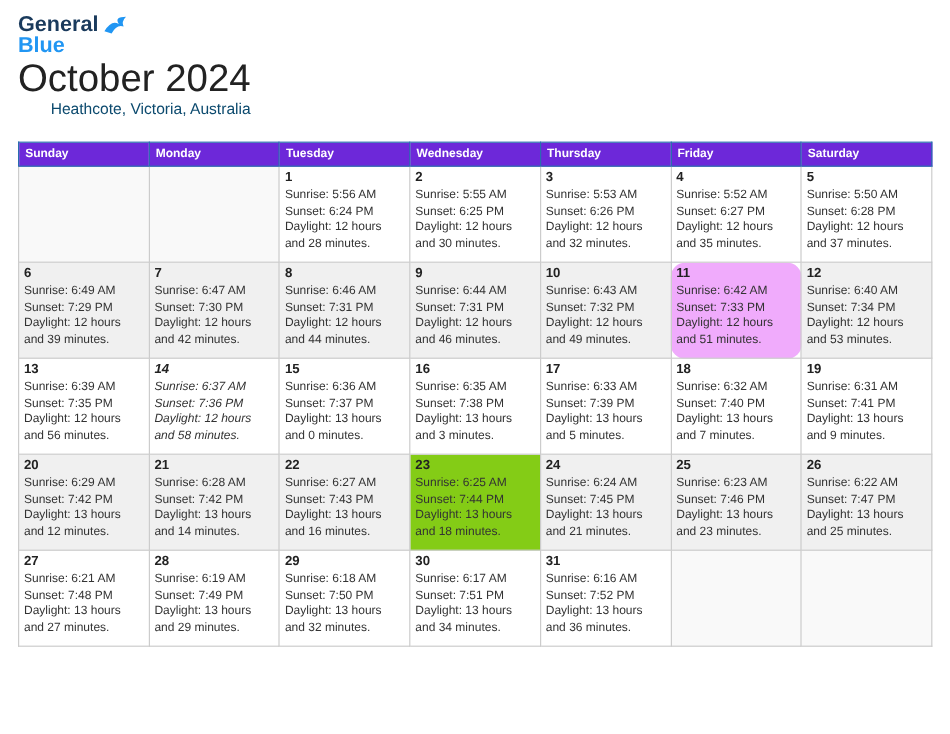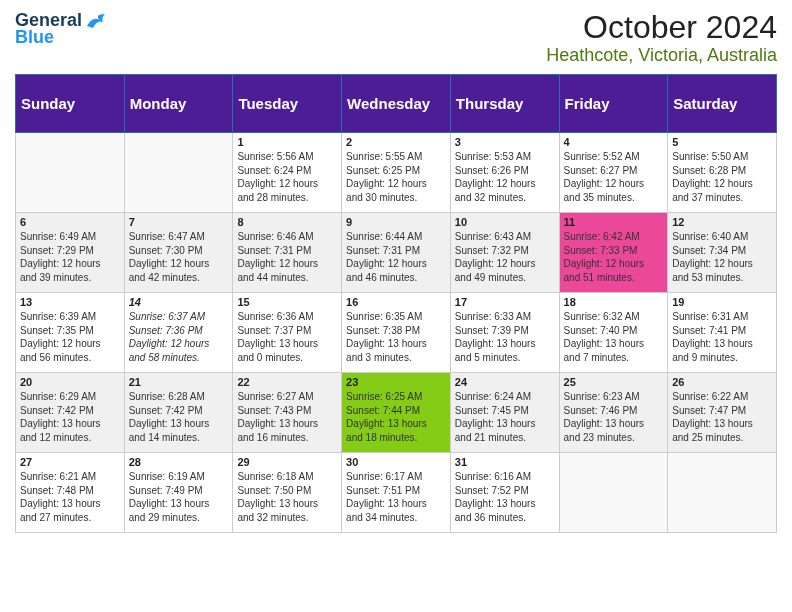--- a/index.html
+++ b/index.html
@@ -13,51 +13,52 @@
     .page {
       width: 792px;
       height: 612px;
       padding: 10px 15px;
       background: #fff;
     }
     .header {
       display: flex;
       justify-content: space-between;
       align-items: flex-start;
-      margin-bottom: 8px;
+      margin-bottom: 20px;
+      flex-direction: column;
     }
     .logo {
       display: flex;
       flex-direction: column;
       align-items: flex-start;
     }
     .title-section {
       text-align: right;
     }
     .month-title {
       font-size: 32px;
       font-weight: normal;
       color: #222;
       line-height: 1.1;
     }
     .location {
-      font-size: 18px;
-      color: #4d7c0f;
+      font-size: 13px;
+      color: #0c4a6e;
     }
     .calendar {
       width: 100%;
       border-collapse: collapse;
       table-layout: fixed;
     }
     .calendar th {
-      background: #4c1d95;
+      background: #6d28d9;
       color: #fff;
-      font-size: 15px;
+      font-size: 10px;
       font-weight: bold;
-      padding: 20px 5px;
+      padding: 4px 5px;
       text-align: left;
       border: 1px solid #2b6cb0;
     }
     .calendar td {
       border: 1px solid #ccc;
       vertical-align: top;
       padding: 3px 4px;
       font-size: 9px;
       color: #333;
       height: 80px;
@@ -150,21 +151,21 @@
             <div class="day-info"><span>Sunrise: 6:46 AM</span><br><span>Sunset: 7:31 PM</span><br><span>Daylight: 12 hours</span><br><span>and 44 minutes.</span></div>
           </td>
           <td style="background: rgb(240, 240, 240);">
             <span class="day-num">9</span>
             <div class="day-info"><span>Sunrise: 6:44 AM</span><br><span>Sunset: 7:31 PM</span><br><span>Daylight: 12 hours</span><br><span>and 46 minutes.</span></div>
           </td>
           <td style="background: rgb(240, 240, 240);">
             <span class="day-num">10</span>
             <div class="day-info"><span>Sunrise: 6:43 AM</span><br><span>Sunset: 7:32 PM</span><br><span>Daylight: 12 hours</span><br><span>and 49 minutes.</span></div>
           </td>
-          <td style="background: #ec4899;">
+          <td style="background: #f0abfc; border-radius: 12px;">
             <span class="day-num">11</span>
             <div class="day-info"><span>Sunrise: 6:42 AM</span><br><span>Sunset: 7:33 PM</span><br><span>Daylight: 12 hours</span><br><span>and 51 minutes.</span></div>
           </td>
           <td style="background: rgb(240, 240, 240);">
             <span class="day-num">12</span>
             <div class="day-info"><span>Sunrise: 6:40 AM</span><br><span>Sunset: 7:34 PM</span><br><span>Daylight: 12 hours</span><br><span>and 53 minutes.</span></div>
           </td>
         </tr>
         <tr style="background: rgb(255, 255, 255);">
           <td style="background: rgb(255, 255, 255);">

